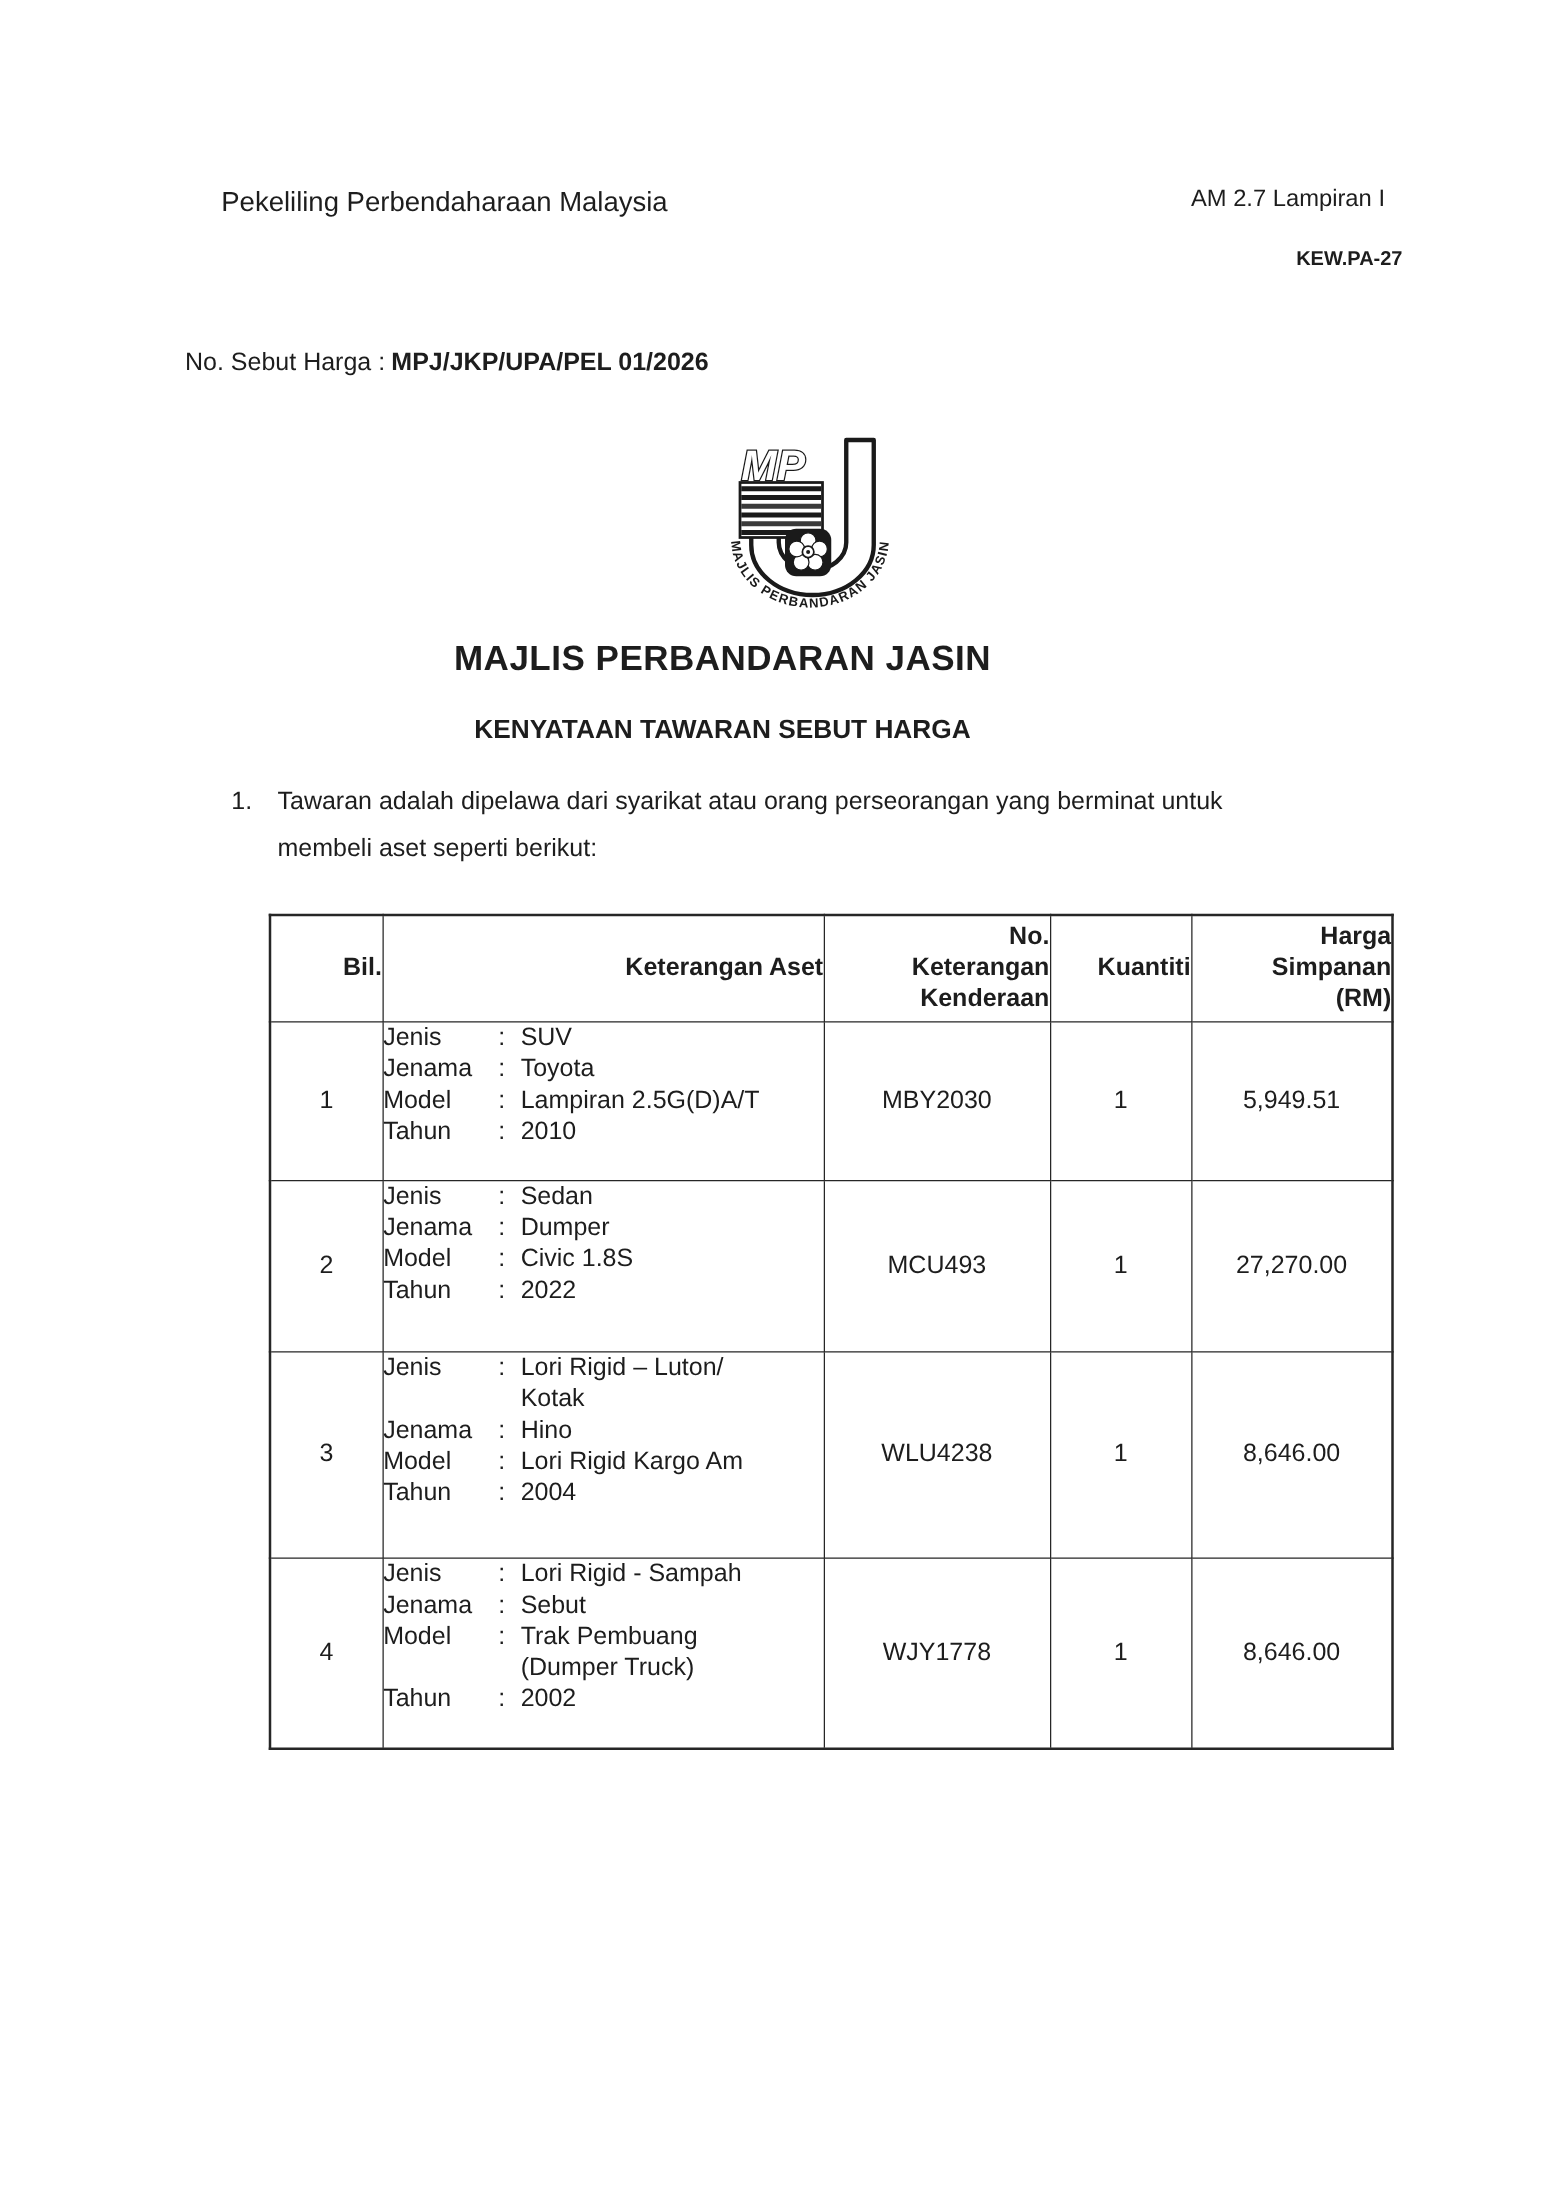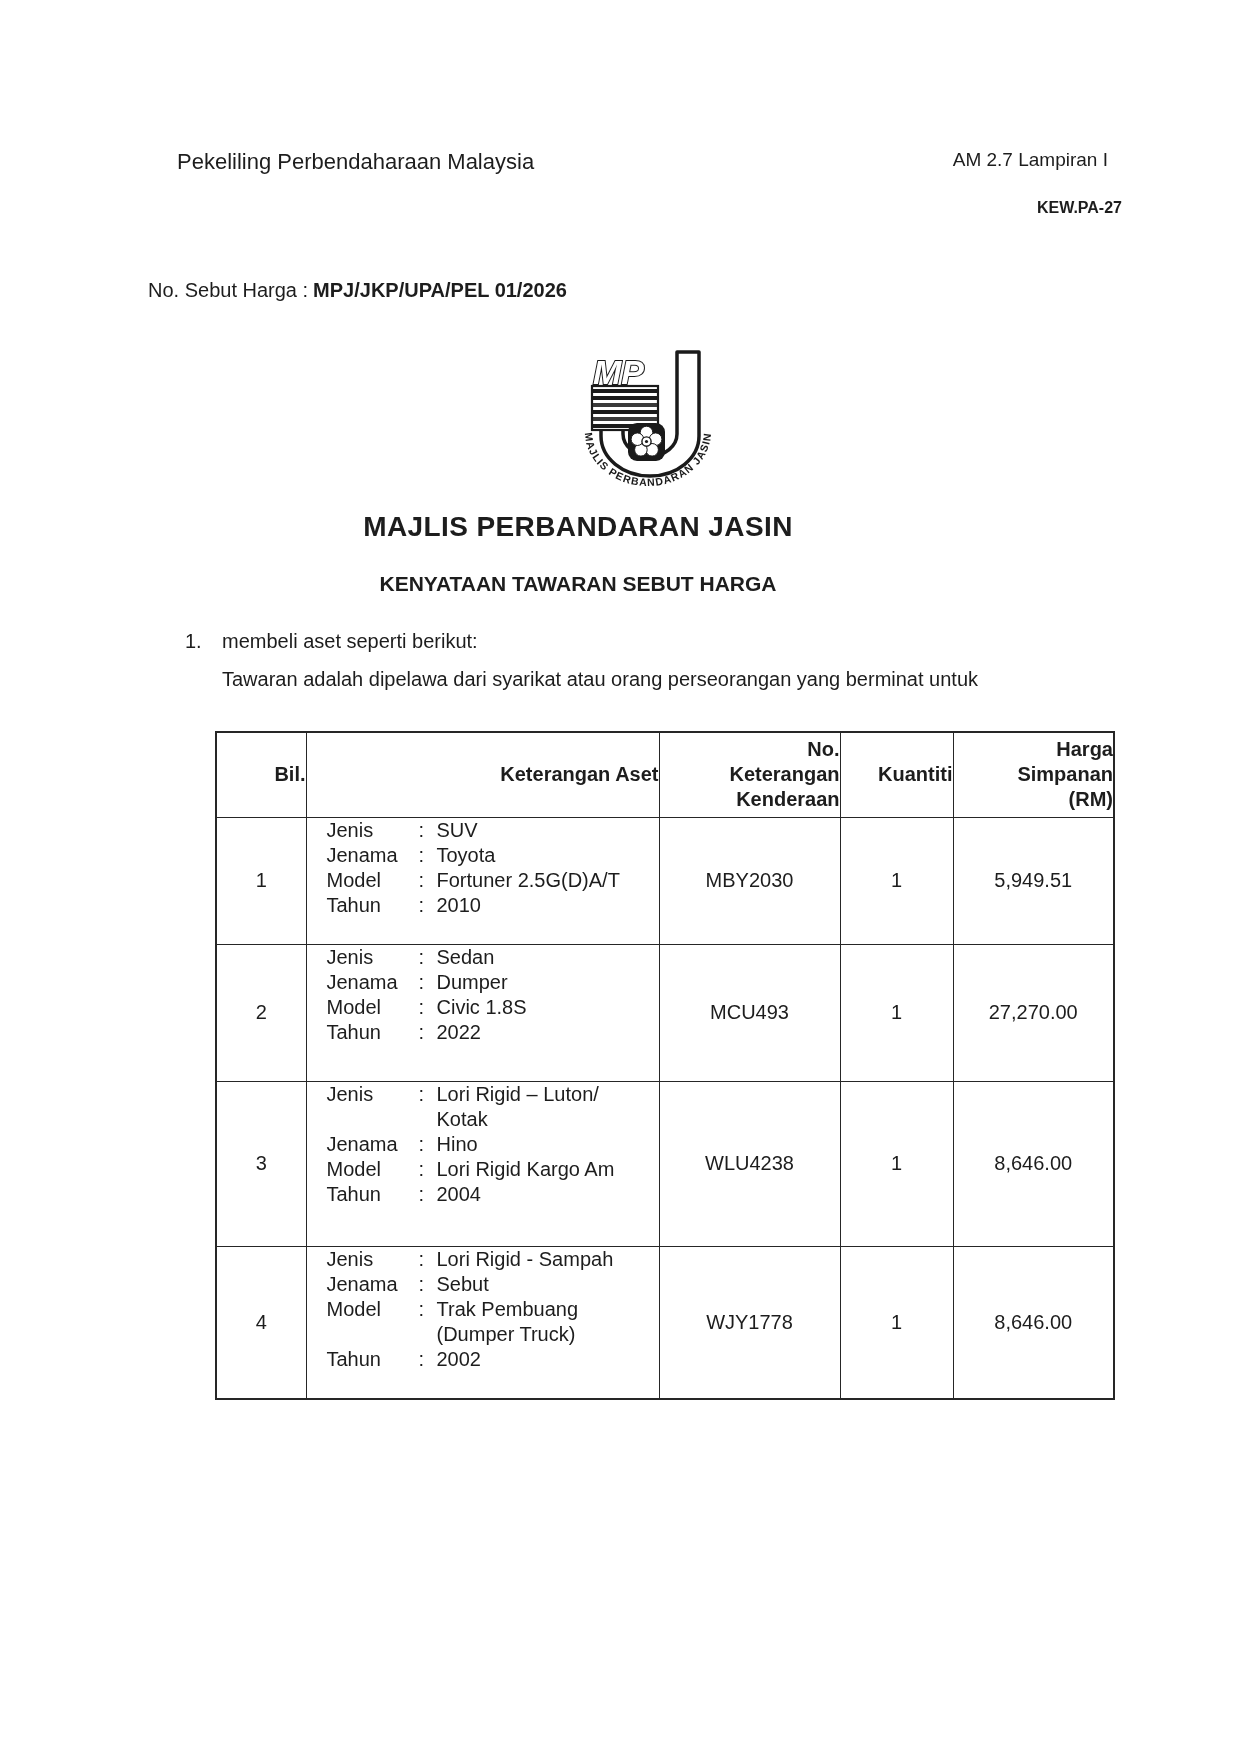--- a/index.html
+++ b/index.html
@@ -31,21 +31,21 @@
   .asset-table tbody tr:nth-child(3){height:165px;}
   .asset-table tbody tr:nth-child(4){height:153px;}
   .asset-table th{font-weight:700;line-height:25px;vertical-align:middle;text-align:right;}
   .col-bil{width:90px;}
   .col-ket{width:353px;}
   .col-reg{width:181px;}
   .col-qty{width:113px;}
   .col-prc{width:161px;}
   .c-bil,.c-reg,.c-qty,.c-prc{text-align:center;vertical-align:middle;}
   .c-ket{vertical-align:top;text-align:left;padding:6px 8px 6px 23px;}
-  .spec-line{display:grid;grid-template-columns:92px 18px 1fr;line-height:25px;padding-left:20px;}
+  .spec-line{display:grid;grid-template-columns:92px 18px 1fr;line-height:25px;}
   .spec-label,.spec-colon,.spec-value{white-space:pre-wrap;}
   svg text{font-family:"Liberation Sans", sans-serif;}
 </style>
 </head>
 <body>
 
 <div class="abs doc-header-left">Pekeliling Perbendaharaan Malaysia</div>
 <div class="abs doc-header-right">AM 2.7 Lampiran I</div>
 <div class="abs form-code">KEW.PA-27</div>
 
@@ -89,22 +89,22 @@
       <textPath href="#mpj-arc" startOffset="50%" text-anchor="middle">MAJLIS PERBANDARAN JASIN</textPath>
     </text>
   </svg>
 </div>
 
 <div class="abs doc-title">MAJLIS PERBANDARAN JASIN</div>
 <div class="abs doc-subtitle">KENYATAAN TAWARAN SEBUT HARGA</div>
 
 <div class="abs intro-num">1.</div>
 <div class="abs intro-text">
+  <div>Tawaran adalah dipelawa dari syarikat atau orang perseorangan yang berminat untuk</div>
   <div>membeli aset seperti berikut:</div>
-  <div>Tawaran adalah dipelawa dari syarikat atau orang perseorangan yang berminat untuk</div>
 </div>
 
 <table class="asset-table">
   <colgroup>
     <col class="col-bil">
       <col class="col-ket">
       <col class="col-reg">
       <col class="col-qty">
       <col class="col-prc">
   </colgroup>
@@ -136,21 +136,21 @@
               <span class="spec-value">SUV</span>
             </div>
             <div class="spec-line">
               <span class="spec-label">Jenama</span>
               <span class="spec-colon">:</span>
               <span class="spec-value">Toyota</span>
             </div>
             <div class="spec-line">
               <span class="spec-label">Model</span>
               <span class="spec-colon">:</span>
-              <span class="spec-value">Fortuner 2.5G(D)A/T</span>
+              <span class="spec-value">Lampiran 2.5G(D)A/T</span>
             </div>
             <div class="spec-line">
               <span class="spec-label">Tahun</span>
               <span class="spec-colon">:</span>
               <span class="spec-value">2010</span>
             </div>
           </div>
         </td>
     <td class="c-reg"><span>MBY2030</span></td>
     <td class="c-qty"><span>1</span></td>

